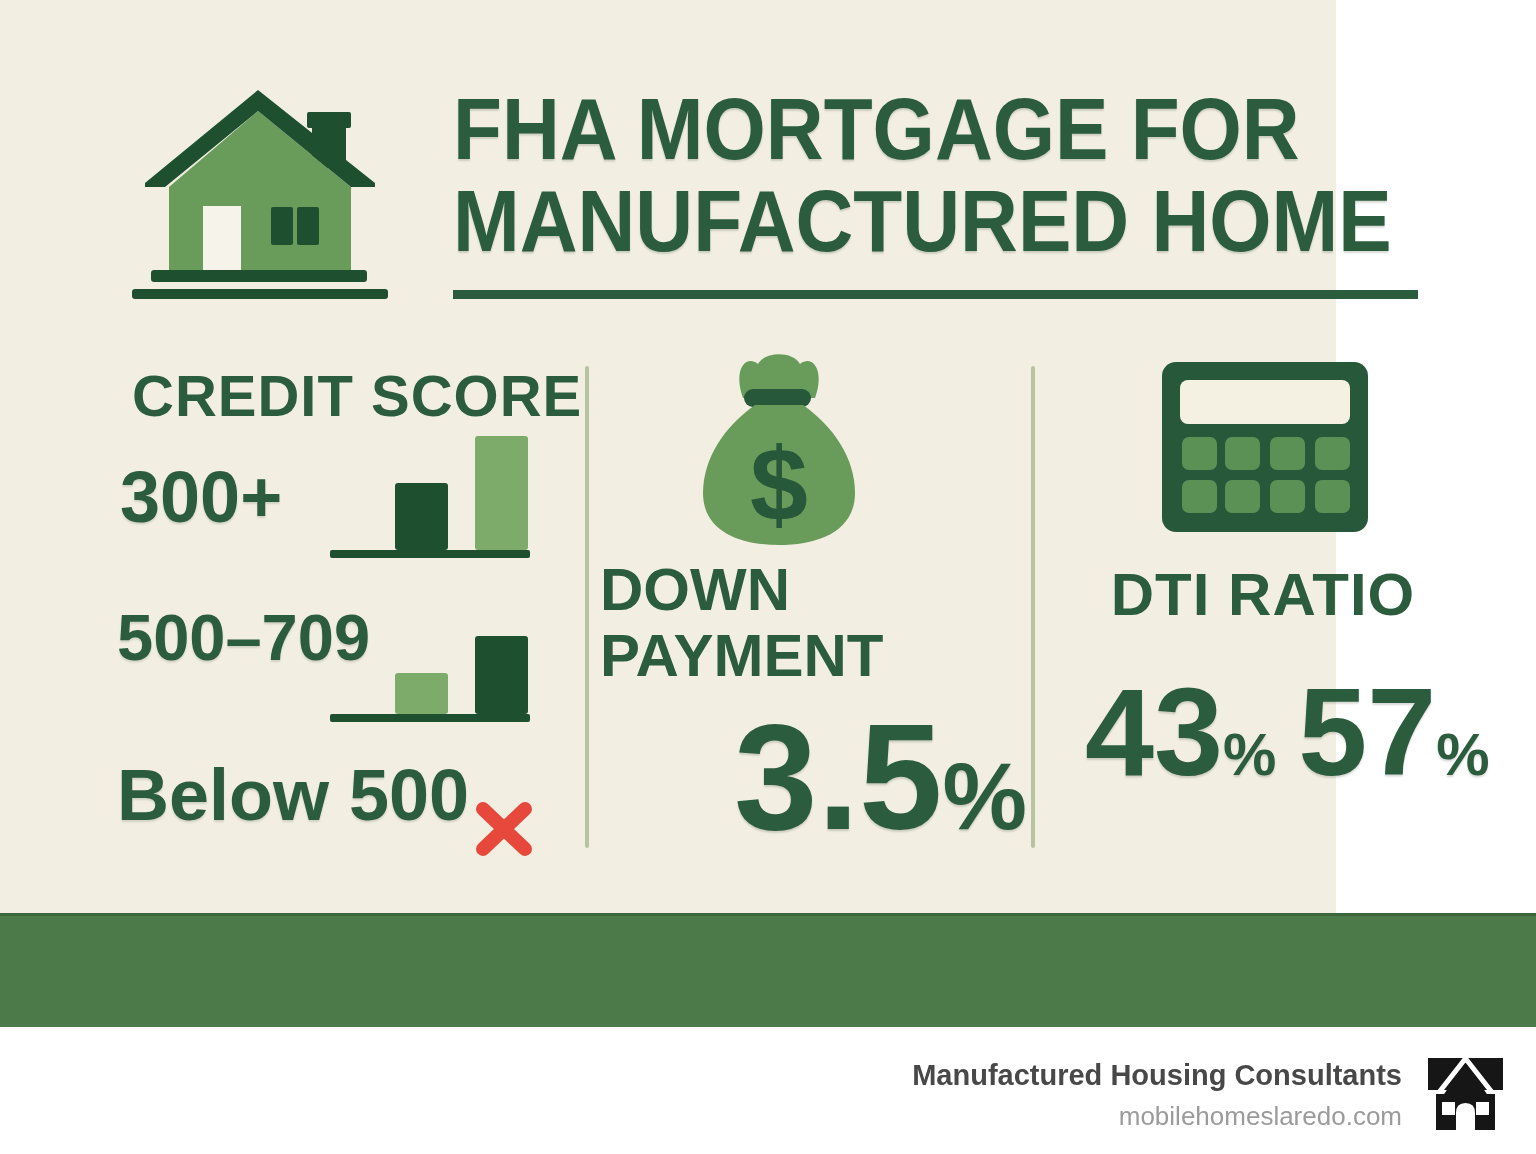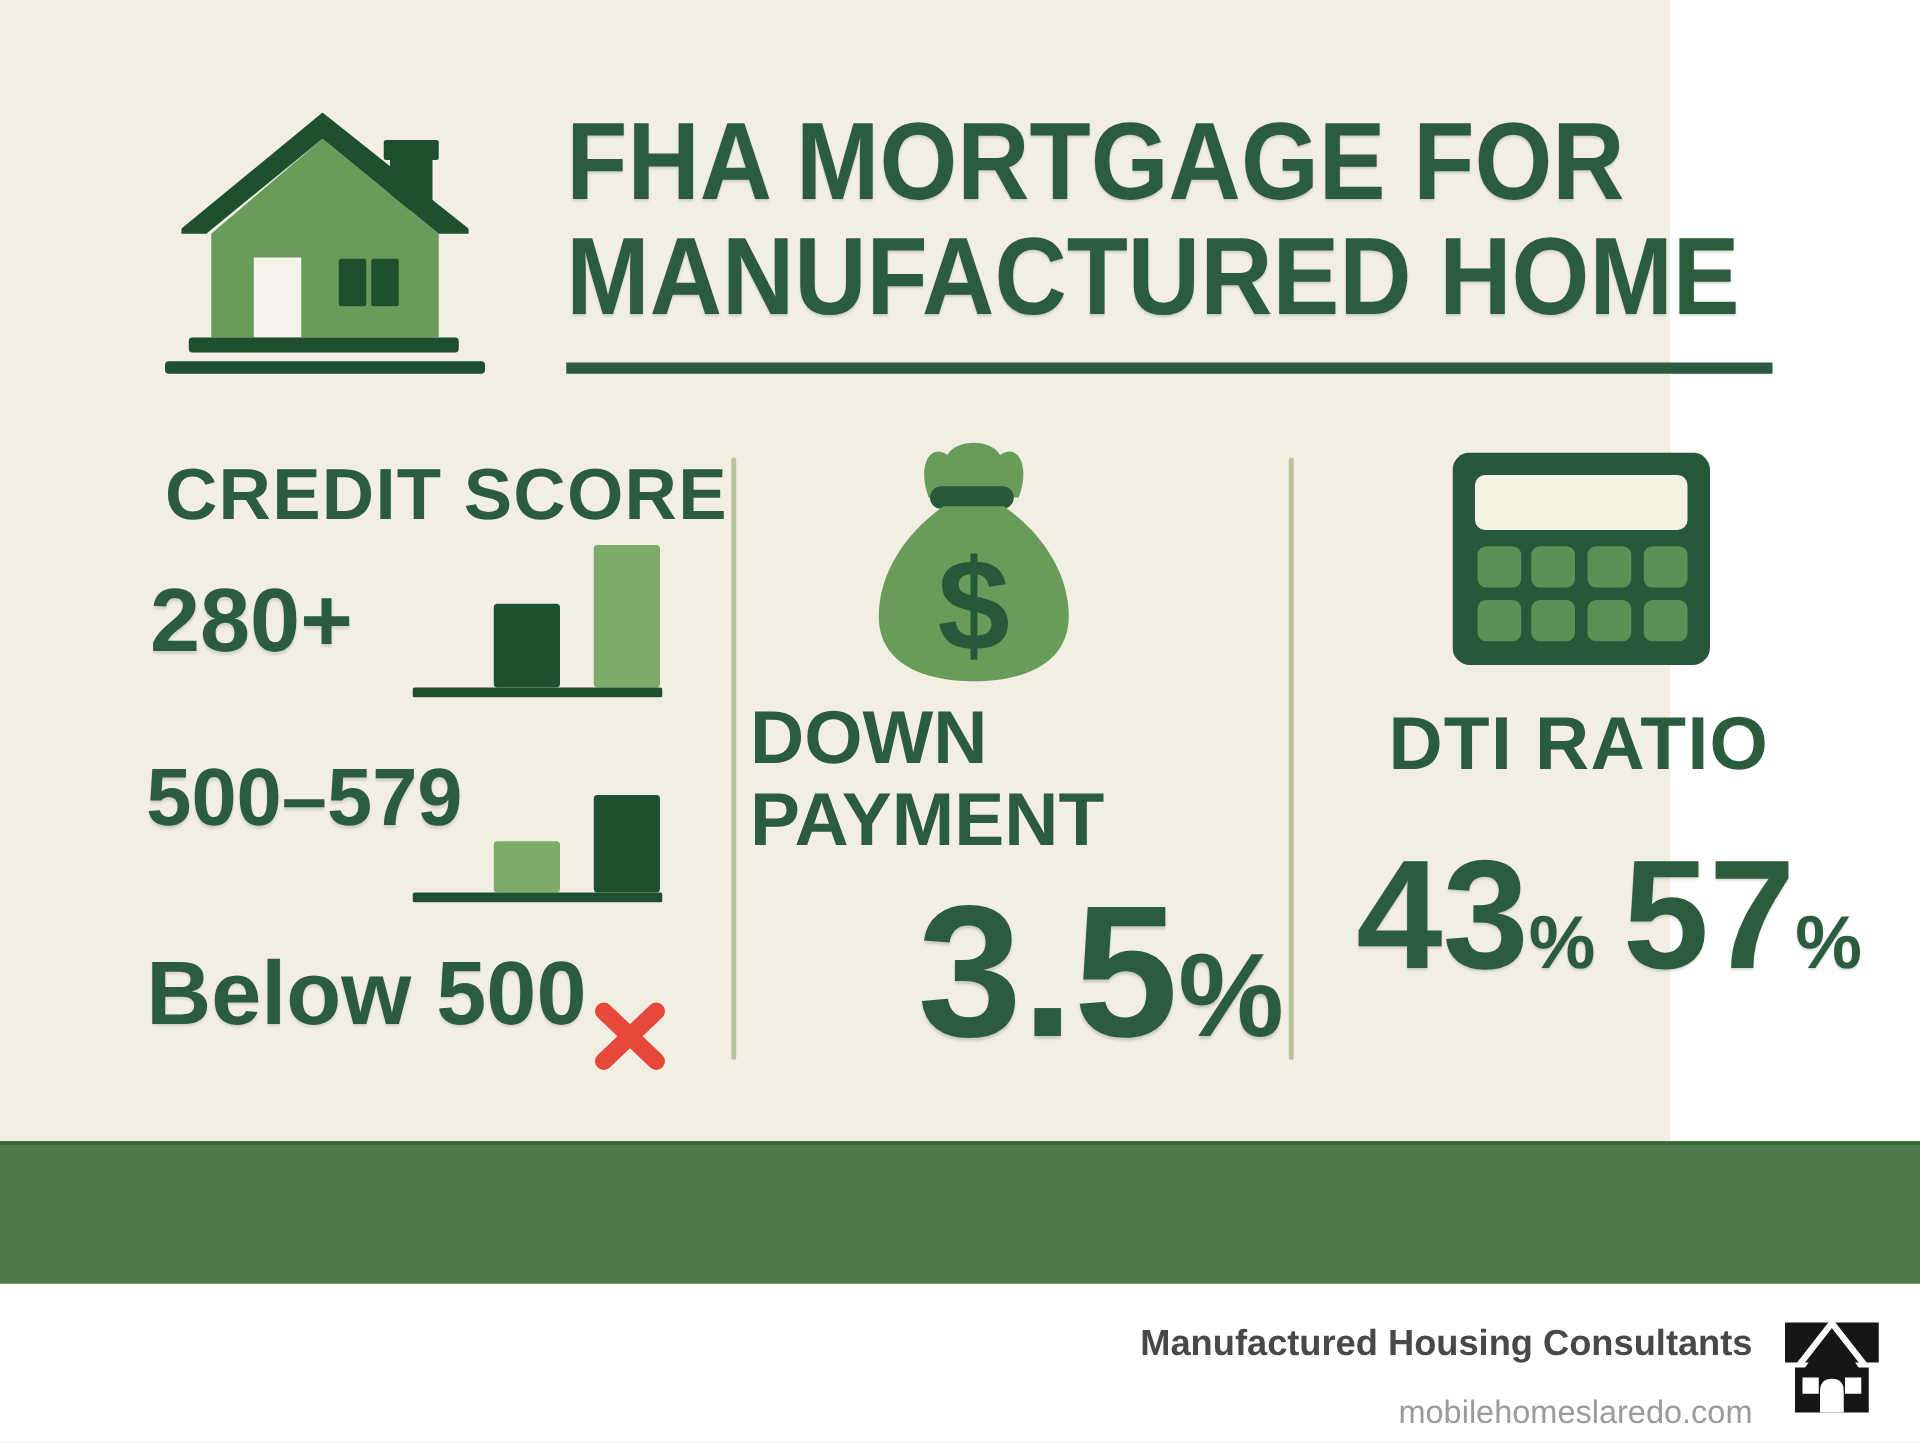--- a/index.html
+++ b/index.html
@@ -63,21 +63,21 @@
   .dti-values{position:absolute; left:1085px; top:670px; width:420px; text-align:left;
               color:var(--ink-green); font-weight:700; line-height:1; white-space:nowrap;
               text-shadow:0 2px 2px rgba(25,45,30,0.18);}
   .dti-values .big{font-size:124px;}
   .dti-values .pct{font-size:60px;}
   .dti-values .gap{margin-right:22px;}
 
   
   .footer-text{position:absolute; right:134px; top:1058px; text-align:right;}
   .company{font-size:29px; font-weight:700; color:var(--footer-dark); line-height:1.2; white-space:nowrap;}
-  .website{font-size:26px; font-weight:400; color:var(--footer-gray); margin-top:21px; white-space:nowrap;}
+  .website{font-size:26px; font-weight:400; color:var(--footer-gray); margin-top:8px; white-space:nowrap;}
   .logo{position:absolute; left:1428px; top:1056px; width:76px; height:78px;}
 </style>
 </head>
 <body>
 
 <div class="poster">
   <div class="main">
 
     
     <svg class="house" viewBox="0 0 230 194" aria-hidden="true">
@@ -100,28 +100,28 @@
     <div class="title-rule"></div>
 
     
     <div class="divider d1"></div>
     <div class="divider d2"></div>
 
     
     <section>
       <h2 class="credit-heading">CREDIT SCORE</h2>
 
-      <div class="tier t1">280+</div>
+      <div class="tier t1">300+</div>
       <svg class="bars1" viewBox="0 0 200 124" aria-hidden="true">
         <rect x="65" y="49" width="53" height="67" rx="3" fill="var(--deep-green)"></rect>
         <rect x="145" y="2" width="53" height="114" rx="3" fill="var(--light-green)"></rect>
         <rect x="0" y="116" width="200" height="8" rx="2" fill="var(--deep-green)"></rect>
       </svg>
 
-      <div class="tier t2">500–579</div>
+      <div class="tier t2">500–709</div>
       <svg class="bars2" viewBox="0 0 200 87" aria-hidden="true">
         <rect x="65" y="38" width="53" height="41" rx="3" fill="var(--light-green)"></rect>
         <rect x="145" y="1" width="53" height="78" rx="3" fill="var(--deep-green)"></rect>
         <rect x="0" y="79" width="200" height="8" rx="2" fill="var(--deep-green)"></rect>
       </svg>
 
       <div class="tier t3">Below 500</div>
       <svg class="xmark" viewBox="0 0 64 60" aria-hidden="true">
         <path d="M11,10 L53,50 M53,10 L11,50" stroke="var(--alert-red)" stroke-width="14" stroke-linecap="round" fill="none"></path>
       </svg>

